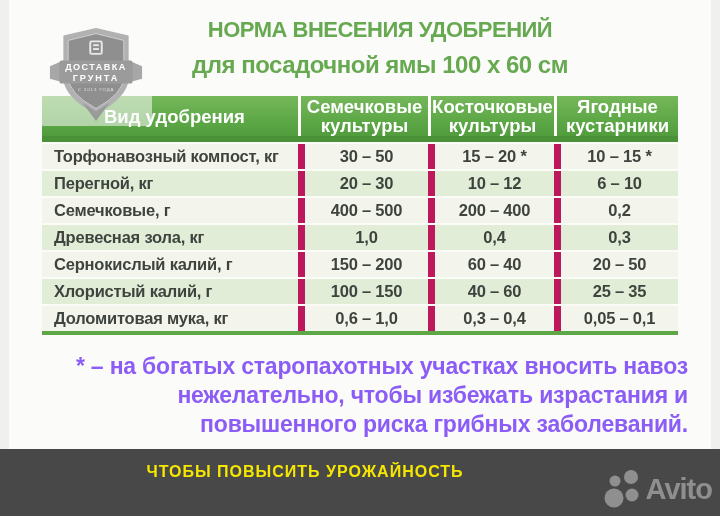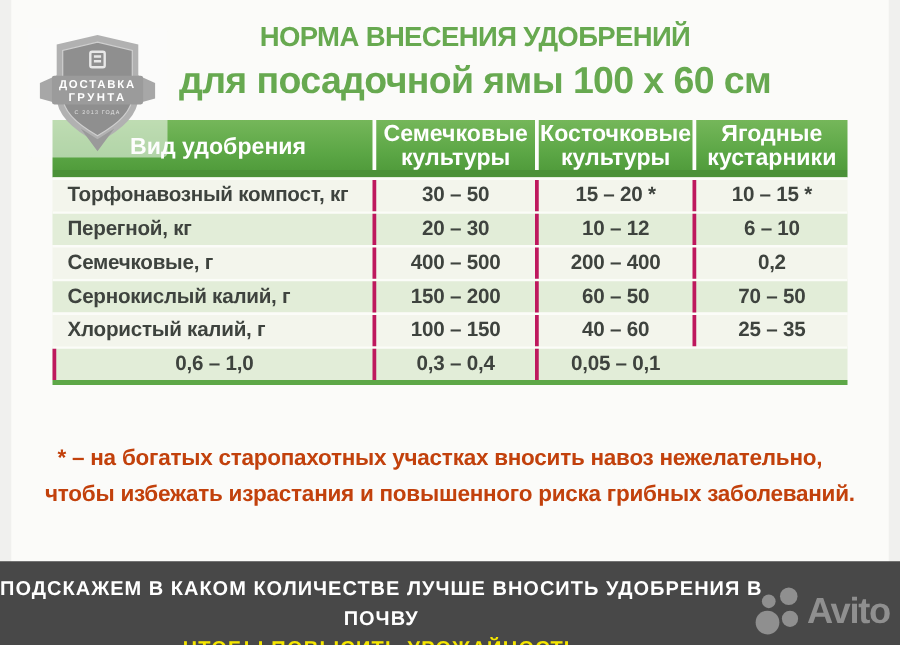--- a/index.html
+++ b/index.html
@@ -10,24 +10,24 @@
     background:#fbfbf9;
     font-family:"Liberation Sans","DejaVu Sans",sans-serif;
     overflow:hidden;
   }
   .edge { position:absolute; top:0; width:9px; height:450px; background:#f0f0ee; }
   .edge.left { left:0; } .edge.right { right:0; }
 
   
   .title-wrap { position:absolute; left:60px; right:20px; top:12px; text-align:center; }
   .title-line1 { font-size:22px; font-weight:bold; color:#67a950; letter-spacing:-0.5px; line-height:36px; }
-  .title-line2 { font-size:30px; font-weight:bold; color:#67a950; letter-spacing:-0.5px; line-height:34px; }
+  .title-line2 { font-size:24px; font-weight:bold; color:#67a950; letter-spacing:-0.5px; line-height:34px; }
 
   
-  .badge-card { position:absolute; left:22px; top:22px; width:112px; height:104px;
+  .badge-card { position:absolute; left:40px; top:22px; width:112px; height:104px;
     background:rgba(252,252,252,0.55); border-radius:4px; z-index:5; }
   .badge-svg { position:absolute; left:8px; top:4px; }
 
   
   .ftable { position:absolute; left:42px; top:96px; width:636px; border-bottom:4px solid #5da747; z-index:2; }
   .thead {
     display:grid; grid-template-columns:256px 130px 126px 124px;
     background:linear-gradient(180deg,#75b75a 0%,#5aa544 70%,#519c3c 100%);
     border-bottom:6px solid #4b9138;
     height:46px;
@@ -44,27 +44,27 @@
     height:27px; border-top:2px solid #fbfcf8;
   }
   .trow:nth-child(odd)  { background:#f3f5ec; }
   .trow:nth-child(even) { background:#e2edd8; }
   .td {
     font-size:16.5px; font-weight:bold; color:#3e433e;
     display:flex; align-items:center; justify-content:center;
     letter-spacing:-0.2px;
   }
   .td.first { justify-content:flex-start; padding-left:12px;text-align:right; }
-  .td:not(.first) { border-left:3px solid #be185d; }
+  .td:not(.first) { border-left:7px solid #be185d; }
 
   
   .footnote {
     position:absolute; left:36px; top:352px; width:652px;
-    font-size:18px; font-weight:bold; color:#c2410c;
-    line-height:29px; text-indent:10px; letter-spacing:-0.2px;
+    font-size:23px; font-weight:bold; color:#8b5cf6;
+    line-height:29px; text-indent:10px; letter-spacing:-0.2px;text-align:right;
   }
 
   
   .banner {
     position:absolute; left:0; bottom:0; width:720px; height:67px;
     background:#484848; z-index:6;
   }
   .banner-text { position:absolute; left:0; top:11px; width:610px; text-align:center; }
   .banner-line1 { color:#ffffff; font-size:16px; font-weight:bold; letter-spacing:0.8px; line-height:24px; }
   .banner-line2 { color:#f6e700; font-size:16px; font-weight:bold; letter-spacing:1px; line-height:24px; }
@@ -128,44 +128,50 @@
       <div class="td">10 – 12</div>
       <div class="td">6 – 10</div>
     </div>
     <div class="trow">
       <div class="td first">Семечковые, г</div>
       <div class="td">400 – 500</div>
       <div class="td">200 – 400</div>
       <div class="td">0,2</div>
     </div>
     <div class="trow">
+      <div class="td first">Древесная зола, кг</div>
+      <div class="td">1,0</div>
+      <div class="td">0,4</div>
+      <div class="td">0,3</div>
+    </div>
+    <div class="trow">
       <div class="td first">Сернокислый калий, г</div>
       <div class="td">150 – 200</div>
-      <div class="td">60 – 50</div>
-      <div class="td">70 – 50</div>
+      <div class="td">60 – 40</div>
+      <div class="td">20 – 50</div>
     </div>
     <div class="trow">
       <div class="td first">Хлористый калий, г</div>
       <div class="td">100 – 150</div>
       <div class="td">40 – 60</div>
       <div class="td">25 – 35</div>
     </div>
     <div class="trow">
+      <div class="td first">Доломитовая мука, кг</div>
       <div class="td">0,6 – 1,0</div>
       <div class="td">0,3 – 0,4</div>
       <div class="td">0,05 – 0,1</div>
     </div>
   </div>
 </div>
 
 <div class="footnote">* – на богатых старопахотных участках вносить навоз нежелательно, чтобы избежать израстания и повышенного риска грибных заболеваний.</div>
 
 <div class="banner">
   <div class="banner-text">
-    <div class="banner-line1">ПОДСКАЖЕМ В КАКОМ КОЛИЧЕСТВЕ ЛУЧШЕ ВНОСИТЬ УДОБРЕНИЯ В ПОЧВУ</div>
     <div class="banner-line2">ЧТОБЫ ПОВЫСИТЬ УРОЖАЙНОСТЬ</div>
   </div>
   <div class="avito">
     <svg width="42" height="42" viewBox="0 0 42 42">
       <circle cx="13" cy="13" r="5.5" fill="#8f8f8f"></circle>
       <circle cx="29" cy="9" r="7" fill="#8f8f8f"></circle>
       <circle cx="12" cy="30" r="9.5" fill="#8f8f8f"></circle>
       <circle cx="30" cy="27" r="6.5" fill="#8f8f8f"></circle>
     </svg>
     <span class="avito-word">Avito</span>

